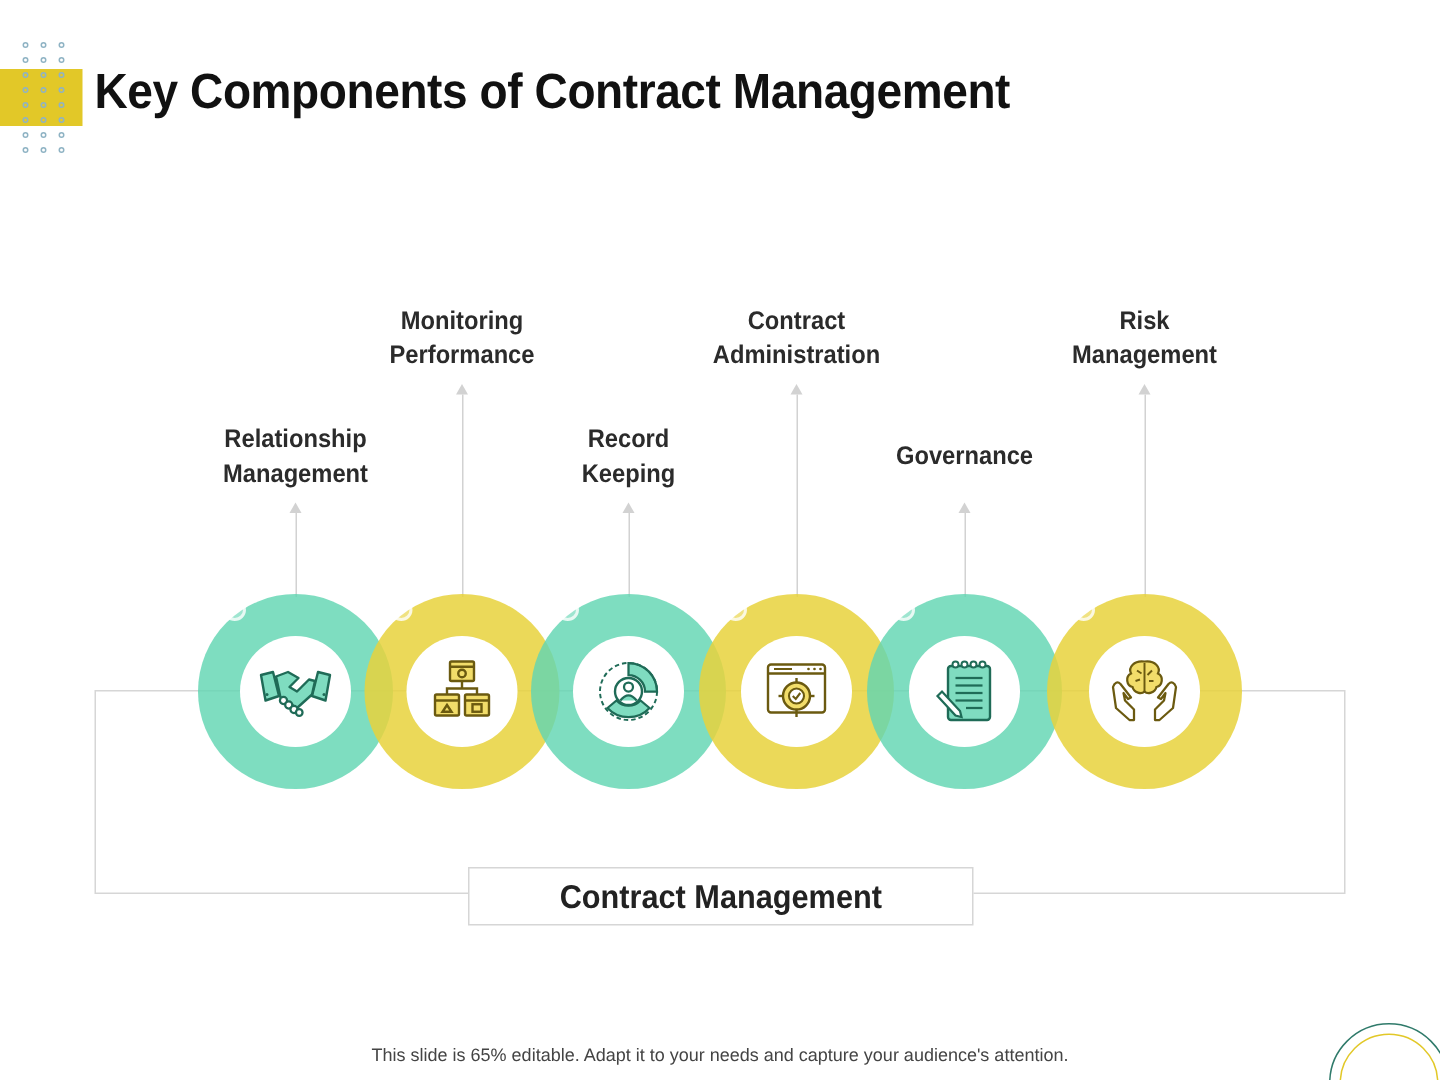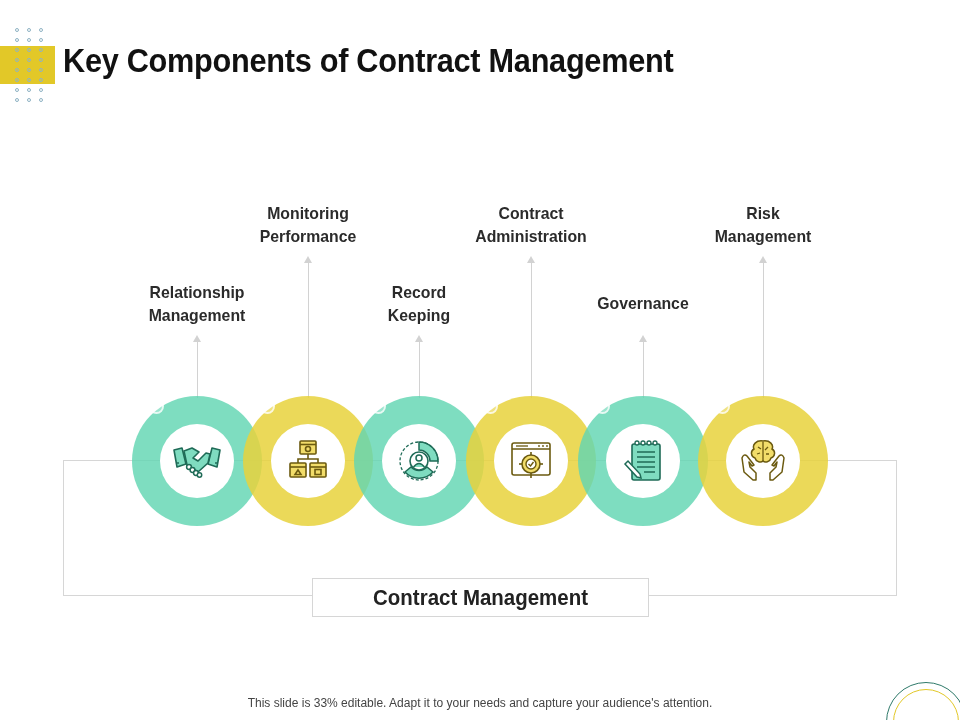--- a/index.html
+++ b/index.html
@@ -202,15 +202,15 @@
   <path d="M7 28 L10 25 L22 38 L23 42 L19 41 Z" fill="#fff" stroke="#1f6b57" stroke-width="1.5"></path>
 </svg>
 
 <svg class="icon" style="left:738px;top:436px" viewBox="0 0 50 50">
   <path d="M25 5 C18 4 14 9 16 13 C12 15 13 21 17 22 C18 26 23 27 25 25 C27 27 32 26 33 22 C37 21 38 15 34 13 C36 9 32 4 25 5 Z" fill="#f2dd6a" stroke="#6b5a10" stroke-width="1.5"></path>
   <path d="M25 6 L25 25 M20 11 L23 13 M30 11 L27 14 M19 18 L22 17 M31 18 L28 18" fill="none" stroke="#6b5a10" stroke-width="1.3"></path>
   <path d="M4 22 L6 36 L15 44 L18 44 L18 37 L12 31 L11 26 L14 30 L16 29 L9 20 C7 18 5 19 4 22 Z" fill="#fff" stroke="#6b5a10" stroke-width="1.5" stroke-linejoin="round"></path>
   <path d="M46 22 L44 36 L35 44 L32 44 L32 37 L38 31 L39 26 L36 30 L34 29 L41 20 C43 18 45 19 46 22 Z" fill="#fff" stroke="#6b5a10" stroke-width="1.5" stroke-linejoin="round"></path>
 </svg>
 
-<div class="footer">This slide is 33% editable. Adapt it to your needs and capture your audience's attention.</div>
+<div class="footer">This slide is 65% editable. Adapt it to your needs and capture your audience's attention.</div>
 <div class="corner"></div>
 <div class="corner2"></div>
 
 </body></html>

